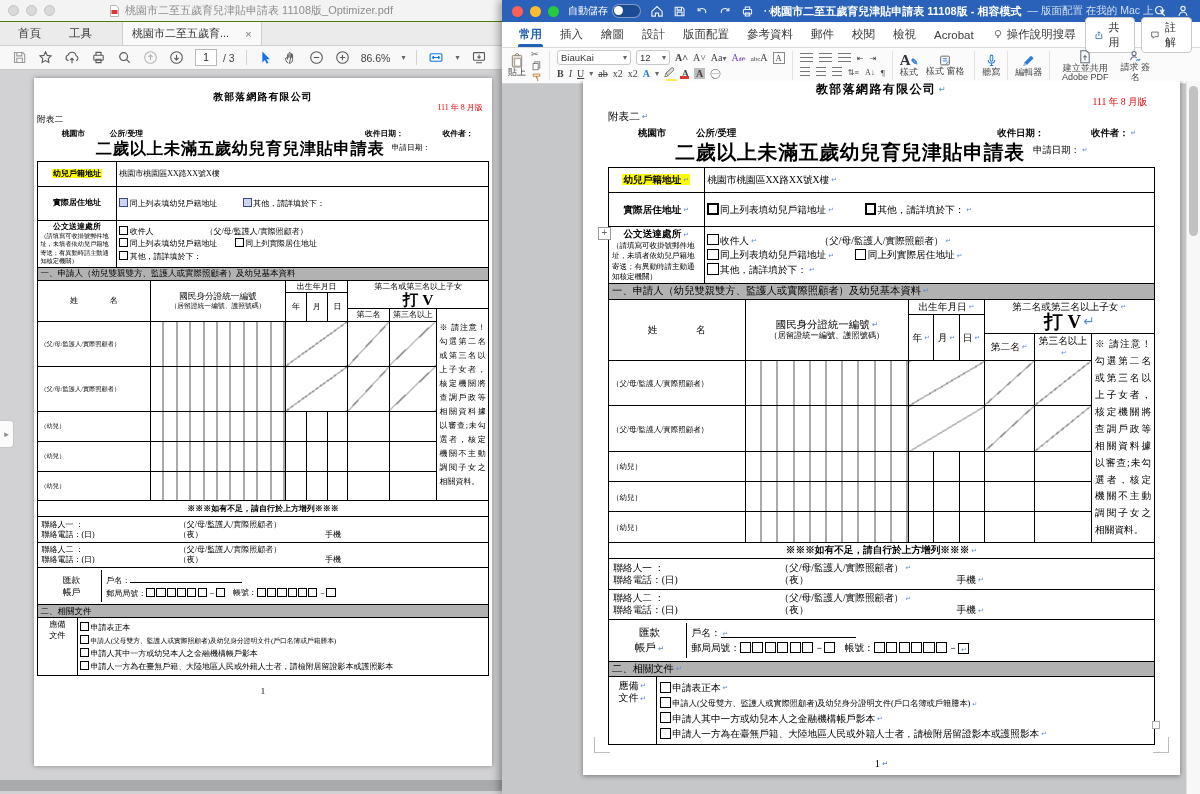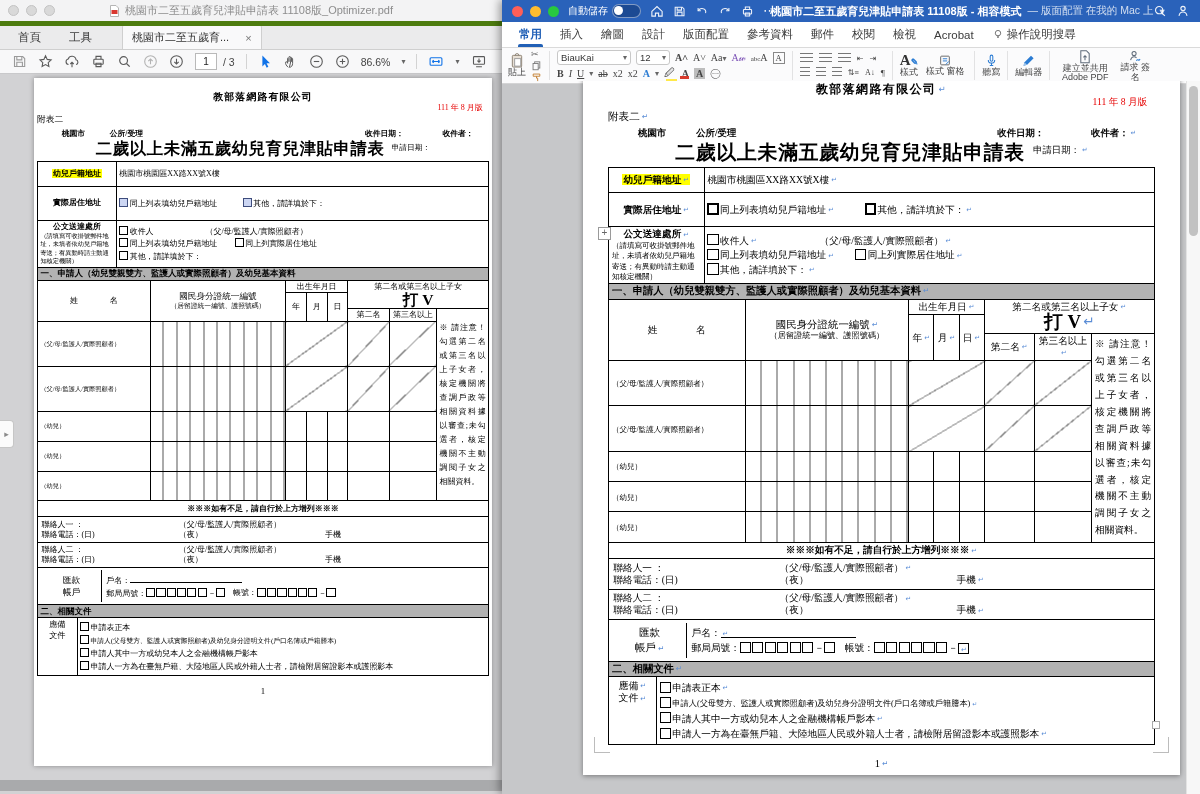--- a/index.html
+++ b/index.html
@@ -1,20 +1,20 @@
 <!DOCTYPE html>
 <html><head>
 <meta charset="utf-8">
 <style>
   html,body{margin:0;padding:0;background:#222;}
   .screen{position:relative;width:1200px;height:794px;overflow:hidden;font-family:"Liberation Sans","DejaVu Sans",sans-serif;background:#d2d2d4;}
   svg{display:block}
   
   .aw{position:absolute;left:0;top:0;width:502px;height:794px;background:#d2d2d4;}
-  .aw-title{height:21px;background:#f3f3f4;border-bottom:5px solid #4d7c0f;display:flex;align-items:center;padding:0 8px;position:relative;}
+  .aw-title{height:21px;background:#f3f3f4;border-bottom:1px solid #4d7c0f;display:flex;align-items:center;padding:0 8px;position:relative;}
   .dots{display:flex;gap:7px}
   .dot{width:11px;height:11px;border-radius:50%;}
   .dot.inactive{background:#d9d9d9;border:1px solid #c3c3c3;box-sizing:border-box}
   .dot.red{background:#ff5f57}.dot.yellow{background:#febc2e}.dot.green{background:#28c840}
   .aw-title-text{position:absolute;left:0;right:0;text-align:center;font-size:11px;color:#8d8d8d;display:flex;justify-content:center;align-items:center;gap:5px}
   .aw-tabs{height:23px;background:#ebebec;display:flex;align-items:flex-end;border-bottom:1px solid #cfcfcf;padding-left:4px}
   .atab{font-size:11.5px;color:#3a3a3a;padding:4px 14px;}
   .adoctab{background:#f9f9fa;border:1px solid #cfcfcf;border-bottom:none;border-radius:2px 2px 0 0;font-size:11px;color:#333;padding:4px 9px;display:flex;align-items:center;gap:16px;margin-left:16px}
   .adoctab .x{color:#777;font-size:11px}
   .aw-toolbar{height:23px;background:#f8f8f9;border-bottom:1px solid #c9c9cb;display:flex;align-items:center;gap:11px;padding:0 12px}
@@ -92,21 +92,21 @@
   .hl{background:#ffff00;padding:0 .1em}
   .valc{font-size:1.18em}
   .tiny{font-size:.78em;font-weight:normal;text-align:left;line-height:1.35;margin-top:.1em}
   .delops div{margin:.22em 0;white-space:nowrap}
   .sp1{display:inline-block;width:6.5em}
   .sp2{display:inline-block;width:2.2em}
   .gapsp{display:inline-block;width:3.2em}
   .cb{display:inline-block;width:1.15em;height:1.15em;border:1px solid #000;vertical-align:-.18em;margin-right:.15em;box-sizing:border-box}
   .variant-pdf .fld{background:#ccd6f3;border-color:#3d4c7c}
   .variant-word .fld{border-width:2px}
-  .sechdr{border:1px solid #000;margin-top:-1px;background:#b2b2b2;font-weight:bold;font-size:1.12em;padding:.08em .3em;position:relative}
+  .sechdr{border:1px solid #000;margin-top:-1px;background:#b2b2b2;font-weight:normal;font-size:1.12em;padding:.08em .3em;position:relative}
   .c{text-align:center}.bold{font-weight:normal}
   .fs11{font-size:1.08em}.fs9{font-size:.85em}
   .tick{font-size:1.95em;font-weight:bold;line-height:1;font-family:"Liberation Serif",serif}
   .notecell{vertical-align:top;font-size:.88em;line-height:1.75;padding:1.4em .3em .2em;text-align:justify}
   .idcells{background:repeating-linear-gradient(to right,transparent 0,transparent calc(10% - 1px),#555 calc(10% - 1px),#555 10%)}
   .diag{background-image:linear-gradient(to bottom right,transparent calc(50% - .5px),#777 calc(50% - .5px),#777 calc(50% + .5px),transparent calc(50% + .5px))}
   .dr td{height:27px}
   .dr.tall td{height:42px}
   .rl{vertical-align:top;padding:.1em .15em}
   .tinylbl{font-size:.78em;white-space:nowrap}
@@ -469,20 +469,35 @@
       <span class="wtab">校閱</span>
       <span class="wtab">檢視</span>
       <span class="wtab">Acrobat</span>
       <span class="wtab">
         <svg width="12" height="13" viewBox="0 0 15 15" fill="none" stroke="#666" stroke-width="1.1" style="margin-right:3px">
             <circle cx="7.5" cy="5.8" r="3.4"></circle>
             <path d="M6.2 9.6h2.6M6.5 11.2h2"></path>
           </svg>
         <span>操作說明搜尋</span>
       </span>
+      <div class="menu-right">
+        <span class="mbtn">
+          <svg width="12" height="12" viewBox="0 0 15 15" fill="none" stroke="#2160b6" stroke-width="1.2">
+              <path d="M7.5 9V2.7M5.3 4.6l2.2-2 2.2 2"></path>
+              <path d="M4.2 7H3v6h9V7h-1.2"></path>
+            </svg>
+          <span>共用</span>
+        </span>
+        <span class="mbtn">
+          <svg width="12" height="12" viewBox="0 0 15 15" fill="none" stroke="#444" stroke-width="1.1">
+              <path d="M2.5 3h10v7H7.3L4.8 12.5V10H2.5z"></path>
+            </svg>
+          <span>註解</span>
+        </span>
+      </div>
     </div>
 
     <div class="ww-ribbon">
       <div class="rgroup">
         <div class="vstack">
           <svg width="14" height="15" viewBox="0 0 15 16">
               <rect x="2.5" y="2.5" width="10" height="12.5" rx="1" fill="#e8e0d5" stroke="#8a7f70"></rect>
               <path d="M5.5 2.6a2 2 0 0 1 4 0" fill="none" stroke="#8a7f70"></path>
               <rect x="5" y="6" width="6.5" height="8" fill="#fff" stroke="#9a9a9a"></rect>
             </svg>

